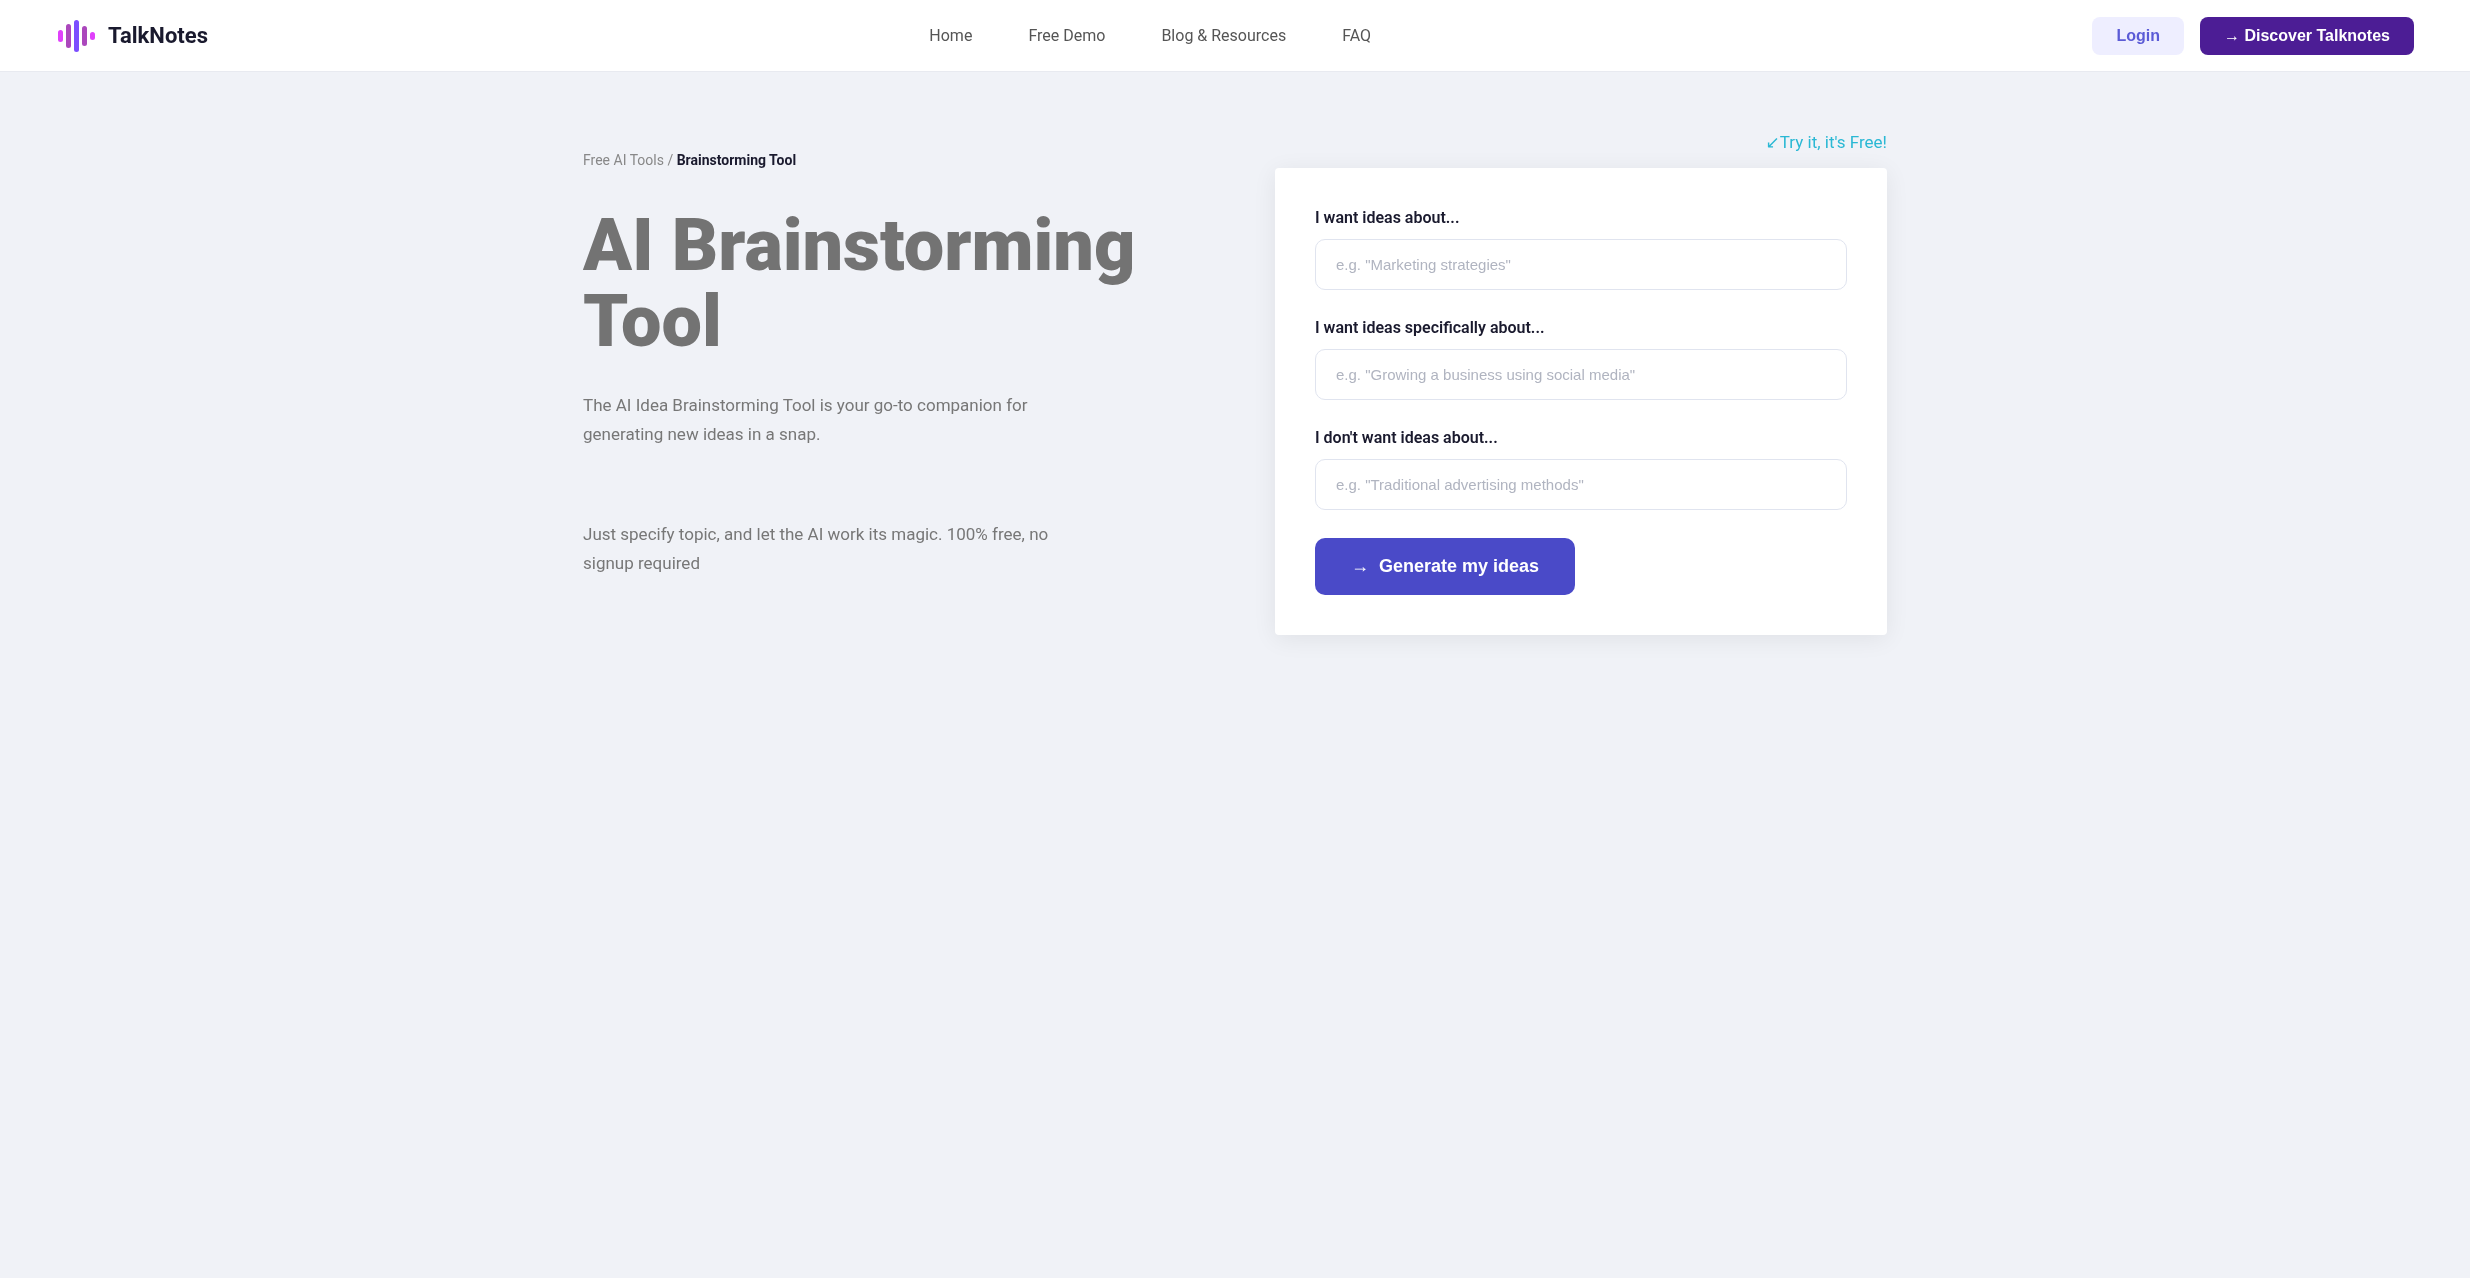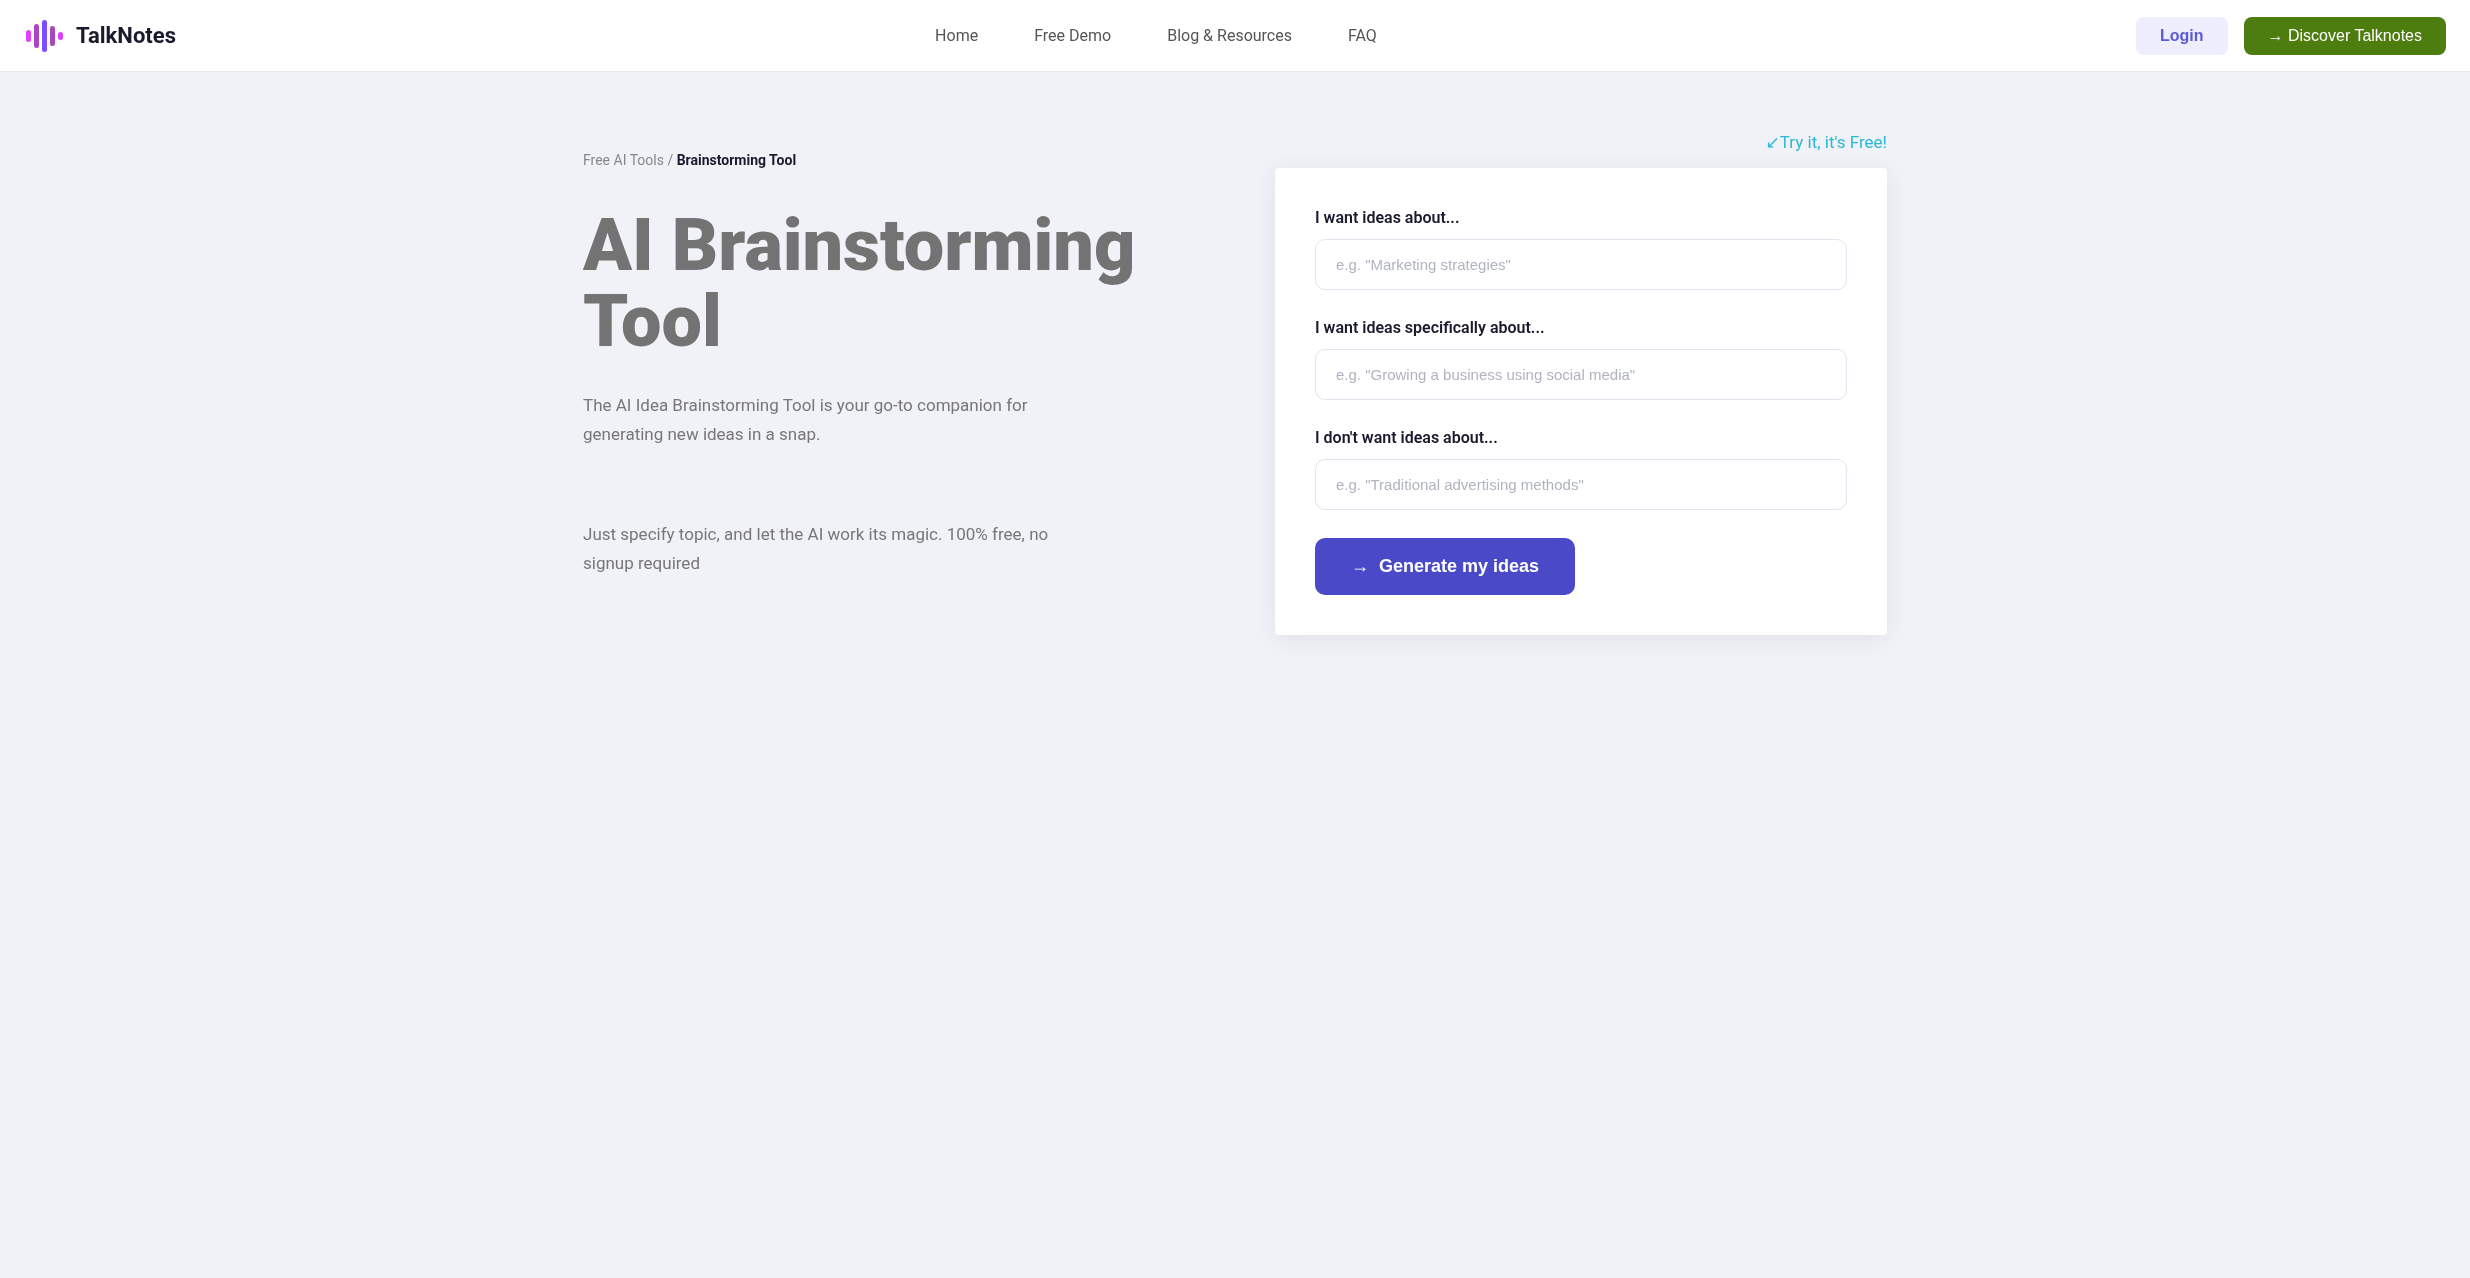--- a/index.html
+++ b/index.html
@@ -13,21 +13,21 @@
       background-color: #f0f2f7;
       min-height: 100vh;
     }
 
     
     .navbar {
       background-color: #ffffff;
       display: flex;
       align-items: center;
       justify-content: space-between;
-      padding: 0 24px;
+      padding: 0 56px;
       height: 72px;
       border-bottom: 1px solid #e8eaf0;
     }
 
     .navbar-left {
       display: flex;
       align-items: center;
       gap: 8px;
     }
 
@@ -71,27 +71,27 @@
       color: #5b5bd6;
       border: none;
       padding: 10px 24px;
       border-radius: 8px;
       font-size: 16px;
       font-weight: 600;
       cursor: pointer;
     }
 
     .btn-discover {
-      background-color: #4d7c0f;
+      background-color: #4c1d95;
       color: #ffffff;
       border: none;
       padding: 10px 24px;
       border-radius: 8px;
       font-size: 16px;
-      font-weight: 400;
+      font-weight: 700;
       cursor: pointer;
       display: flex;
       align-items: center;
       gap: 8px;
     }
 
     
     .main-content {
       max-width: 1400px;
       margin: 0 auto;

